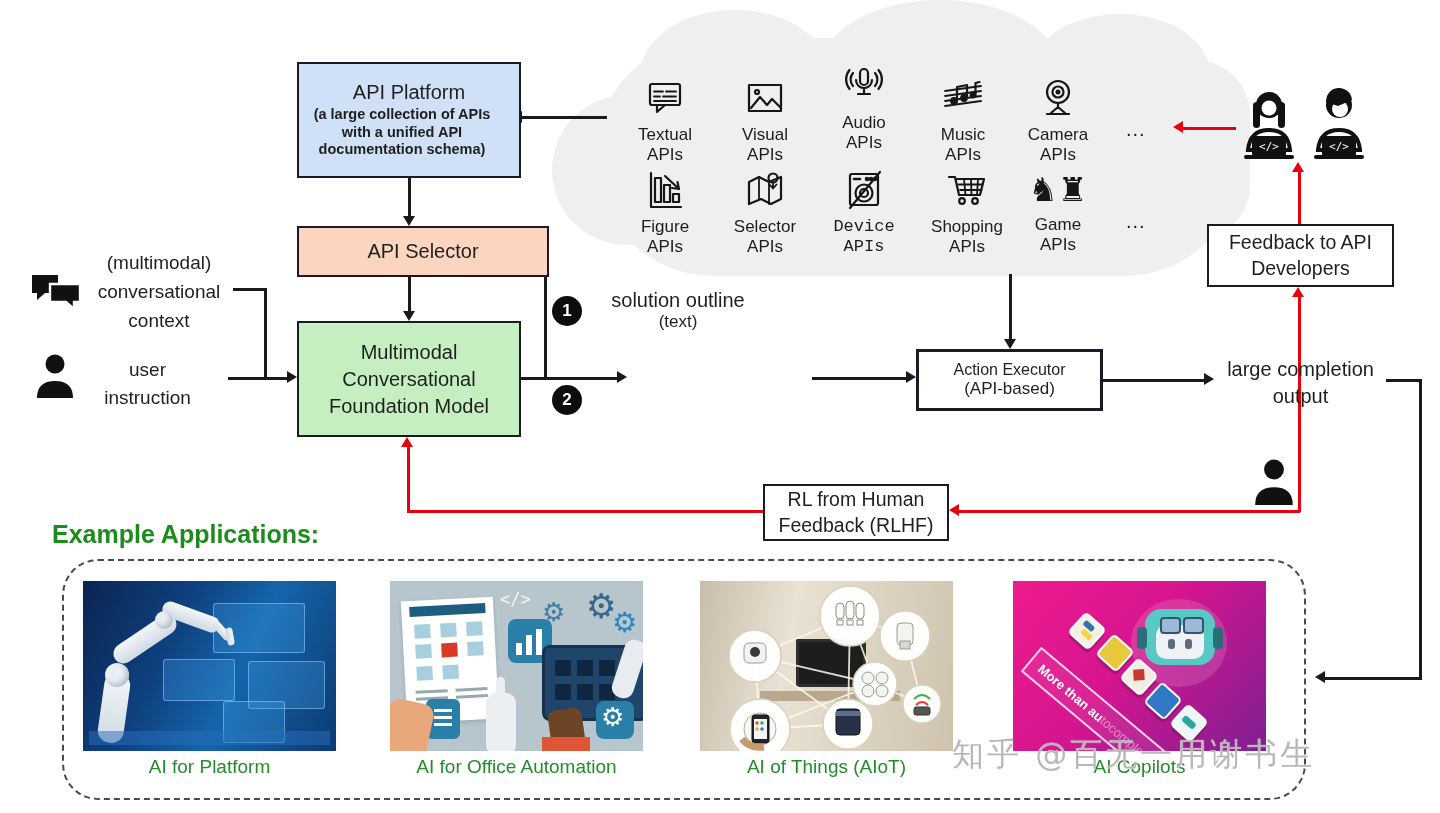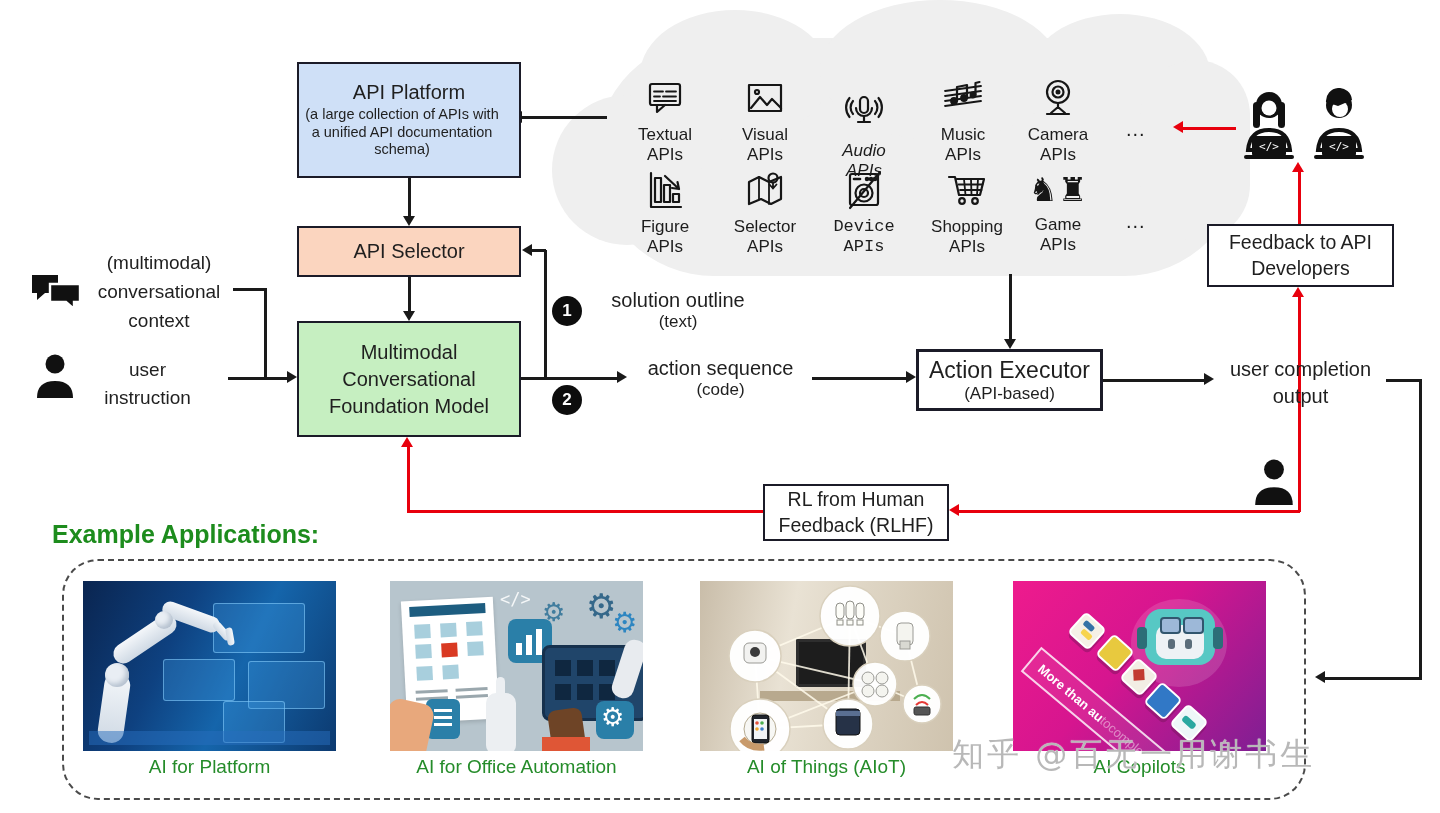--- a/index.html
+++ b/index.html
@@ -83,21 +83,21 @@
       <rect x="7" y="9" width="32" height="26"></rect>
       <circle cx="15" cy="16" r="2"></circle>
       <path d="M9 32 l9 -11 l7 8 l5 -6 l9 9"></path>
     </svg>
     <div class="api-label">
       <span>Visual</span>
         <span>APIs</span>
     </div>
   </div>
 
-  <div class="api-item" style="left:816px;top:92px;font-style:italic;">
+  <div class="api-item" style="left:816px;top:64px;">
     <svg width="46" height="46" viewBox="0 0 46 46" fill="none" stroke="#161616" stroke-width="2.2" stroke-linejoin="round" stroke-linecap="round">
       <rect x="19" y="5" width="8" height="16" rx="4"></rect>
       <path d="M15 16 a8 8 0 0 0 16 0"></path>
       <path d="M23 24 v6 M17 30 h12"></path>
       <path d="M12 9 a10 10 0 0 0 0 13 M8.5 6 a15 15 0 0 0 0 19"></path>
       <path d="M34 9 a10 10 0 0 1 0 13 M37.5 6 a15 15 0 0 1 0 19"></path>
     </svg>
     <div class="api-label">
       <span>Audio</span>
         <span>APIs</span>
@@ -197,33 +197,33 @@
     <div class="api-label">
       <span>Game</span>
         <span>APIs</span>
     </div>
   </div>
 
   <div class="dots" style="left:1126px;top:210px;">...</div>
 
   <div class="box" style="left:297px;top:62px;width:224px;height:116px;background:#cfe0f7;">
     <div class="t1">API Platform</div>
-    <div class="t2" style="padding:2px 20px 0 6px;">(a large collection of APIs with a unified API documentation schema)</div>
-  </div>
-
-  <div class="box" style="left:297px;top:226px;width:224px;height:51px;background:#fbd5bf;">
+    <div class="t2" style="padding:2px 20px 0 6px;font-weight:bold;">(a large collection of APIs with a unified API documentation schema)</div>
+  </div>
+
+  <div class="box" style="left:297px;top:226px;width:252px;height:51px;background:#fbd5bf;">
     <div class="t1">API Selector</div>
   </div>
 
   <div class="box" style="left:297px;top:321px;width:224px;height:116px;background:#c6efc1;">
     <div class="t1" style="padding:0 14px;line-height:1.35;font-size:20px;">Multimodal Conversational Foundation Model</div>
   </div>
 
   <div class="box" style="left:916px;top:349px;width:187px;height:62px;background:#fff;border-width:3px;">
-    <div class="t1" style="font-size:23px;">Action Executor</div>
+    <div class="t1" style="font-size:16px;">Action Executor</div>
     <div class="small" style="font-size:17px;">(API-based)</div>
   </div>
 
   <div class="box" style="left:1207px;top:224px;width:187px;height:63px;background:#fff;">
     <div class="t1" style="font-size:19.5px;line-height:1.3;padding:0 8px;">Feedback to API Developers</div>
   </div>
 
   <div class="box" style="left:763px;top:484px;width:186px;height:57px;background:#fff;">
     <div class="t1" style="font-size:19.5px;line-height:1.3;">RL from Human Feedback (RLHF)</div>
   </div>
@@ -240,26 +240,22 @@
   </svg>
   <div class="ftxt" style="left:90px;top:356px;width:115px;font-size:19px;line-height:28px;">user instruction</div>
 
   <div class="badge" style="left:552px;top:296px;">1</div>
   <div class="ftxt" style="left:598px;top:289px;width:160px;">
     <div class="big">solution outline</div>
     <div class="small">(text)</div>
   </div>
 
   <div class="badge" style="left:552px;top:385px;">2</div>
-  <div class="ftxt" style="left:638px;top:357px;width:165px;">
-    <div class="big">action sequence</div>
-    <div class="small">(code)</div>
-  </div>
-
-  <div class="ftxt" style="left:1213px;top:356px;width:175px;font-size:20px;line-height:27px;">user completion output</div>
+
+  <div class="ftxt" style="left:1213px;top:356px;width:175px;font-size:20px;line-height:27px;">large completion output</div>
 
   <svg class="abs" style="left:1240px;top:88px;z-index:4;" width="58" height="76" viewBox="0 0 58 76">
     <circle cx="29" cy="17" r="13" fill="#111"></circle>
     <circle cx="29" cy="20" r="7.5" fill="#fff"></circle>
     <rect x="13" y="14" width="7" height="26" rx="3.5" fill="#111"></rect>
     <rect x="38" y="14" width="7" height="26" rx="3.5" fill="#111"></rect>
     <path d="M8 62 q2 -20 21 -20 q19 0 21 20 z" fill="none" stroke="#111" stroke-width="4"></path>
     <rect x="12" y="48" width="34" height="20" rx="2" fill="#111"></rect>
     <text x="29" y="62" font-size="11" fill="#fff" text-anchor="middle" font-family="DejaVu Sans Mono, monospace">&lt;/&gt;</text>
     <path d="M6 69 h46" stroke="#111" stroke-width="4" stroke-linecap="round"></path>

